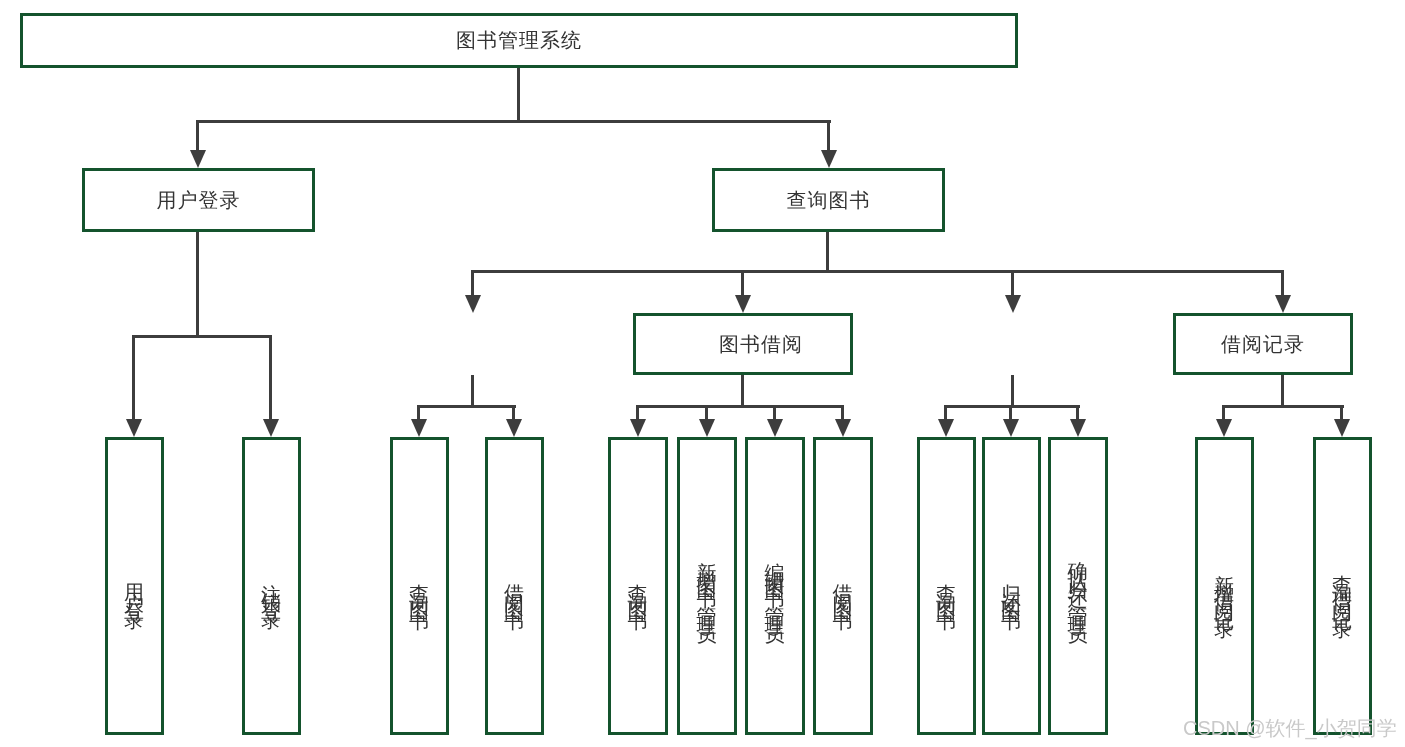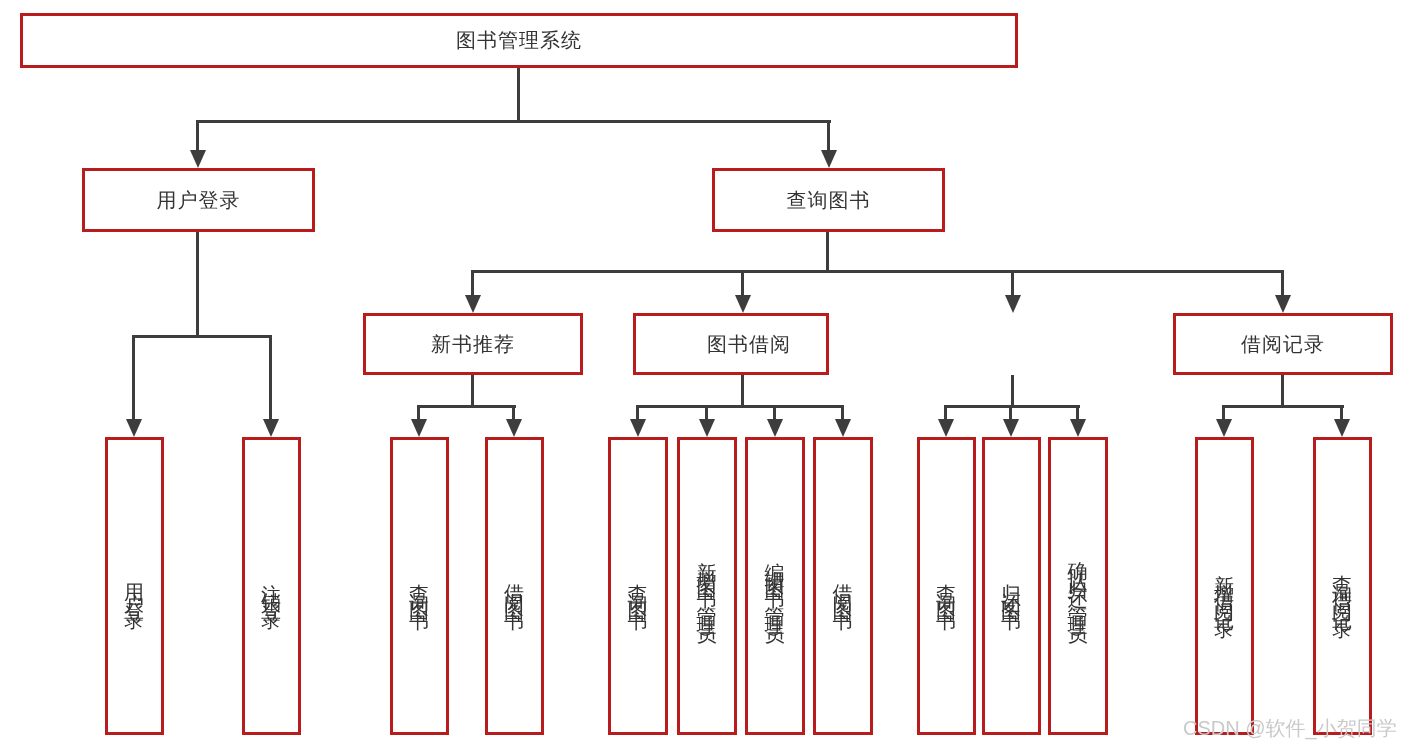--- a/index.html
+++ b/index.html
@@ -6,21 +6,21 @@
   .canvas{
     position:relative;
     width:1405px;height:747px;
     background:#ffffff;
     font-family:"Liberation Sans","DejaVu Sans",sans-serif;
     overflow:hidden;
   }
   .box{
     position:absolute;
     box-sizing:border-box;
-    border:3px solid #b91c1c;
+    border:3px solid #14532d;
     background:#ffffff;
     display:flex;align-items:center;justify-content:center;
     color:#333333;
   }
   .hlabel{font-size:20px;letter-spacing:1px;color:#333333;}
   .leaf span{
     writing-mode:vertical-rl;
     text-orientation:mixed;
     font-size:20px;
     letter-spacing:9px;
@@ -79,27 +79,24 @@
   <div class="hline" style="left:471px;top:270px;width:812px;"></div>
   <div class="vline" style="left:471px;top:270px;height:27px;"></div>
   <div class="arrowhead" style="left:465px;top:295px;"></div>
   <div class="vline" style="left:741px;top:270px;height:27px;"></div>
   <div class="arrowhead" style="left:735px;top:295px;"></div>
   <div class="vline" style="left:1011px;top:270px;height:27px;"></div>
   <div class="arrowhead" style="left:1005px;top:295px;"></div>
   <div class="vline" style="left:1281px;top:270px;height:27px;"></div>
   <div class="arrowhead" style="left:1275px;top:295px;"></div>
 
-  <div class="box" style="left:363px;top:313px;width:220px;height:62px;">
-    <span class="hlabel">新书推荐</span>
-  </div>
-  <div class="box" style="left:633px;top:313px;width:196px;height:62px;padding-left:36px;">
+  <div class="box" style="left:633px;top:313px;width:220px;height:62px;padding-left:36px;">
     <span class="hlabel">图书借阅</span>
   </div>
-  <div class="box" style="left:1173px;top:313px;width:220px;height:62px;">
+  <div class="box" style="left:1173px;top:313px;width:180px;height:62px;">
     <span class="hlabel">借阅记录</span>
   </div>
 
   <div class="vline" style="left:471px;top:375px;height:30px;"></div>
   <div class="hline" style="left:417px;top:405px;width:99px;"></div>
   <div class="vline" style="left:417px;top:405px;height:16px;"></div>
   <div class="arrowhead" style="left:411px;top:419px;"></div>
   <div class="vline" style="left:512px;top:405px;height:16px;"></div>
   <div class="arrowhead" style="left:506px;top:419px;"></div>
 

